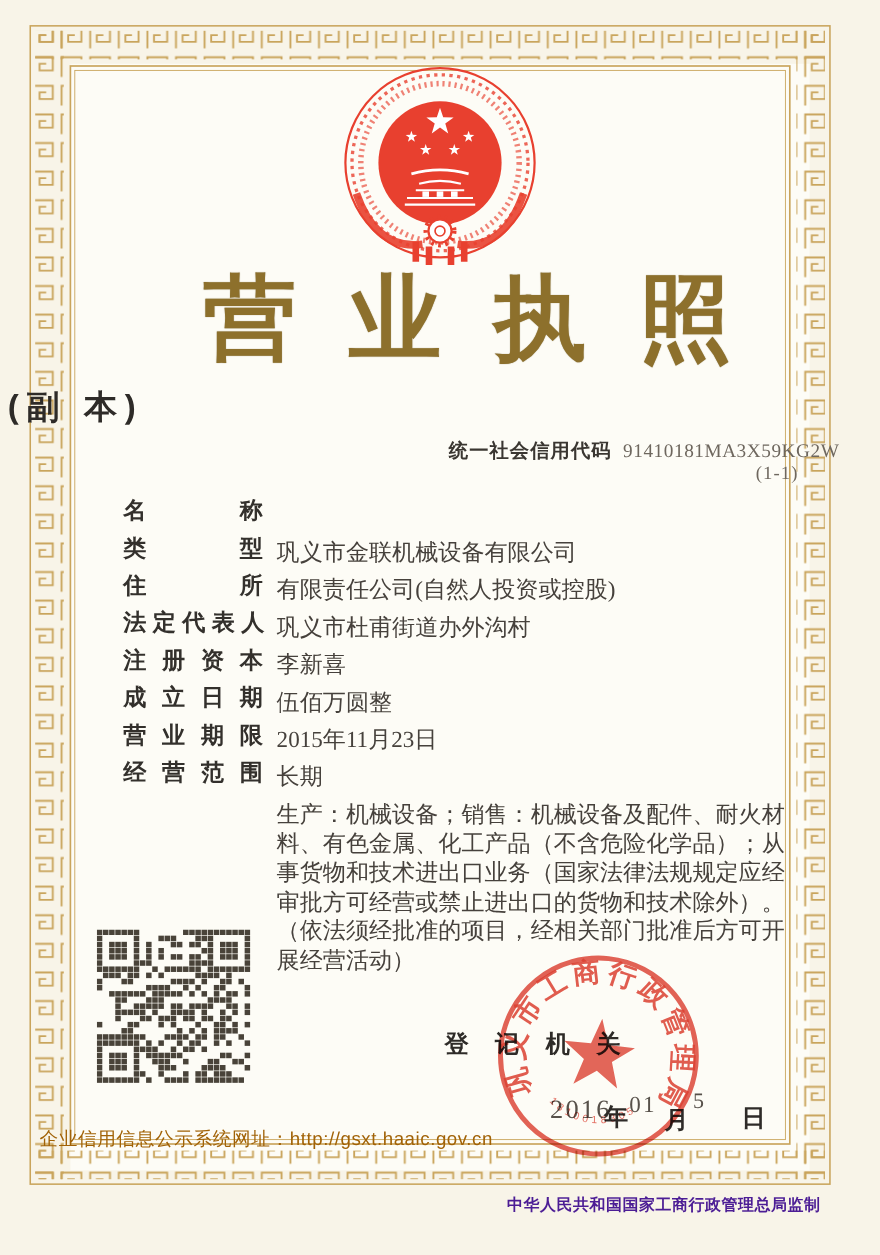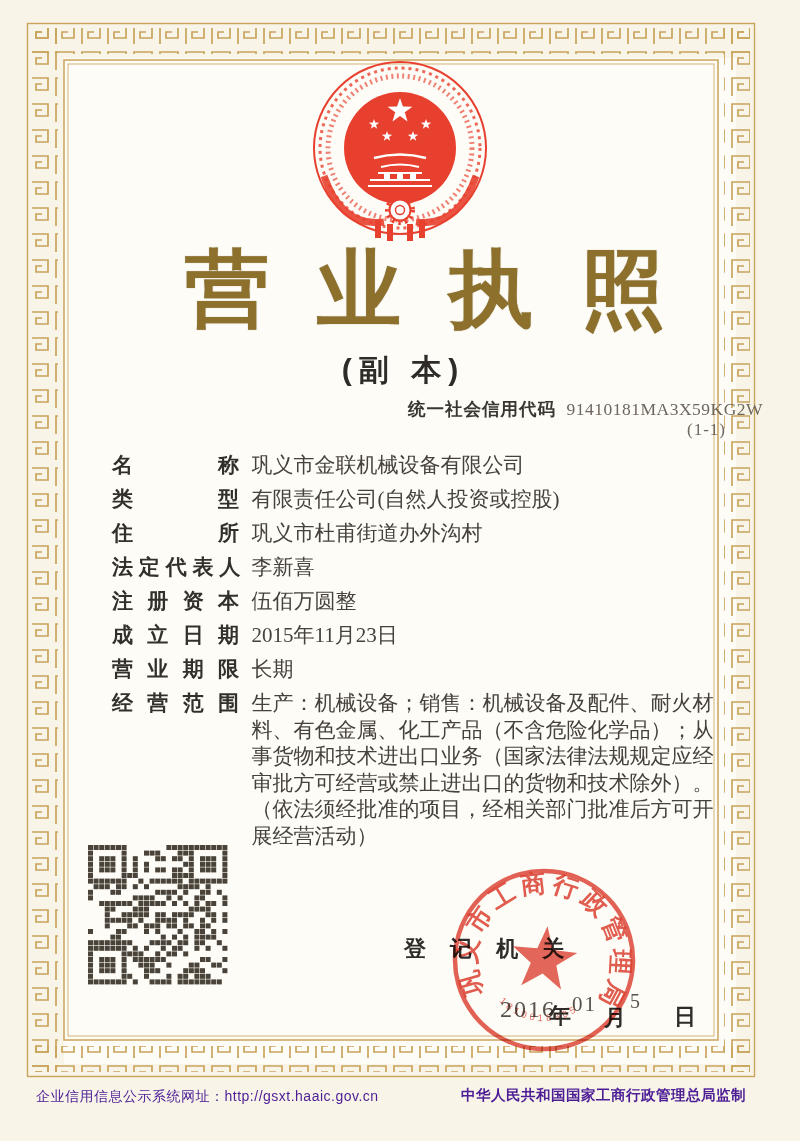--- a/index.html
+++ b/index.html
@@ -15,21 +15,21 @@
   svg.frame{position:absolute;left:26px;top:22px;}
   svg.emblem{position:absolute;left:308px;top:58px;}
   .title{
     position:absolute;left:0;top:243px;width:100%;text-align:center;
     font-size:84px;font-weight:900;color:var(--title_gold,#8d702c);
     letter-spacing:48px;text-indent:48px;line-height:1.1;
     text-shadow:0 0 1px rgba(90,70,20,.6);
     padding-left:25px;
   }
   .subtitle{
-    position:absolute;left:0;top:350px;width:100%;text-align:center;
+    position:absolute;left:0;top:350px;width:100%;
     font-size:30px;font-weight:700;color:var(--text_dark,#2e2b28);letter-spacing:7px;text-indent:7px;
   }
   .credit-line{position:absolute;left:377px;top:397px;white-space:nowrap;margin-left:31px;}
   .cc-label{font-size:17.5px;font-weight:700;color:#3a3631;letter-spacing:1px;}
   .cc-value{
     font-family:"Liberation Serif","DejaVu Serif",serif;
     font-size:17.5px;color:var(--text_gray,#6e675e);letter-spacing:.5px;margin-left:6px;
   }
   .page-index{
     position:absolute;left:687px;top:420px;
@@ -38,21 +38,21 @@
   }
   .field-row{position:absolute;left:112px;white-space:nowrap;}
   .flabel{
     display:inline-block;width:127px;vertical-align:top;
     font-size:21px;font-weight:700;color:#33302c;
     text-align:justify;text-align-last:justify;line-height:1.25;
   }
   .fvalue{
     display:inline-block;margin-left:8px;vertical-align:top;
     font-family:"Liberation Serif","DejaVu Serif",serif;
-    font-size:21px;color:var(--text_value,#46413c);line-height:1.25;
+    font-size:21px;color:var(--text_value,#46413c);line-height:1.25;margin-top:37px;
   }
   .fvalue.wide{width:462px;white-space:normal;line-height:26.5px;text-align:justify;}
   #qr{position:absolute;left:88px;top:845px;width:140px;height:140px;}
   .reg-label{
     position:absolute;left:372px;top:934px;
     font-size:22px;font-weight:700;color:var(--text_dark,#2e2b28);letter-spacing:9px;white-space:nowrap;margin-left:32px;
   }
   .date-part{position:absolute;white-space:nowrap;}
   .d-num{
     font-family:"Liberation Serif","DejaVu Serif",serif;
@@ -63,21 +63,21 @@
   .dyc{left:549px;top:1001px;}
   .dm{left:572px;top:992px;font-size:21px;}
   .dmc{left:604px;top:1003px;}
   .dd{left:630px;top:990px;font-size:20px;}
   .ddc{left:674px;top:1002px;}
   svg.seal{
     position:absolute;left:448px;top:864px;
     mix-blend-mode:multiply;transform:rotate(6deg);
   }
   .footer-left{
-    position:absolute;left:36px;top:1088px;font-size:14px;color:#4c1d95;letter-spacing:.5px;
+    position:absolute;left:36px;top:1024px;font-size:17px;color:#a16207;letter-spacing:.5px;
   }
   .footer-right{
     position:absolute;right:54px;top:1086px;font-size:14.5px;font-weight:600;
     font-family:"Liberation Serif","DejaVu Serif",serif;color:#4c1d95;letter-spacing:.5px;
   }
 </style>
 </head>
 <body>
 
 <div class="inner-paper"></div>

